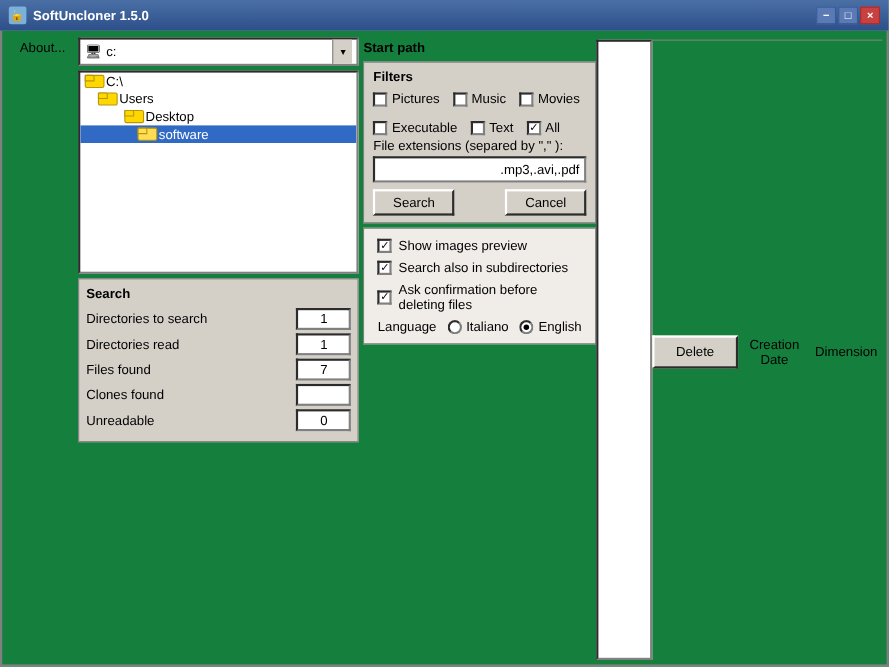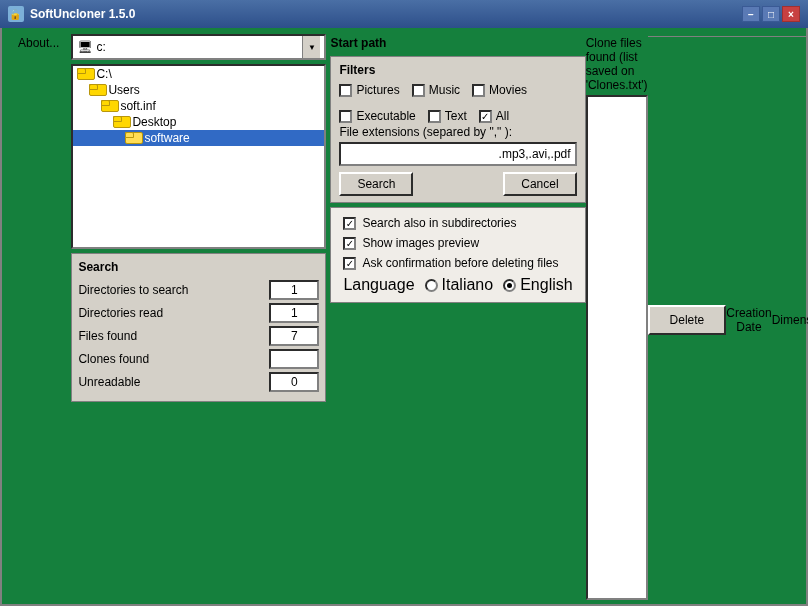--- a/index.html
+++ b/index.html
@@ -294,21 +294,21 @@
       display: flex;
       align-items: center;
       gap: 6px;
       margin-bottom: 6px;
       font-size: 12px;
     }
     .language-row {
       display: flex;
       align-items: flex-end;
       gap: 10px;
-      font-size: 16px;
+      font-size: 12px;
       margin-top: 4px;
     }
     .radio-item {
       display: flex;
       align-items: center;
       gap: 4px;
     }
     .radio {
       width: 13px;
       height: 13px;
@@ -411,24 +411,20 @@
 
       <div class="file-tree" id="file-tree">
           <div class="tree-item indent-0">
             <div class="folder-icon"></div>
             <span class="tree-text">C:\</span>
           </div>
           <div class="tree-item indent-1">
             <div class="folder-icon"></div>
             <span class="tree-text">Users</span>
           </div>
-          <div class="tree-item indent-2">
-            <div class="folder-icon"></div>
-            <span class="tree-text">soft.inf</span>
-          </div>
           <div class="tree-item indent-3">
             <div class="folder-icon"></div>
             <span class="tree-text">Desktop</span>
           </div>
           <div class="tree-item selected indent-4">
             <div class="folder-icon"></div>
             <span class="tree-text">software</span>
           </div>
         </div>
 
@@ -498,25 +494,25 @@
         <div class="filter-buttons">
           <button class="btn">Search</button>
           <button class="btn">Cancel</button>
         </div>
       </div>
 
       <div class="options-panel">
         <div id="option-checkboxes">
             <div class="option-row">
               <div class="checkbox checked"></div>
-              <span>Search also in subdirectories</span>
+              <span>Show images preview</span>
             </div>
             <div class="option-row">
               <div class="checkbox checked"></div>
-              <span>Show images preview</span>
+              <span>Search also in subdirectories</span>
             </div>
             <div class="option-row">
               <div class="checkbox checked"></div>
               <span>Ask confirmation before deleting files</span>
             </div>
           </div>
         <div class="language-row" id="language-row">
             <span>Language</span>
             <div class="radio-item">
               <div class="radio"></div>
@@ -525,21 +521,20 @@
             <div class="radio-item">
               <div class="radio selected"></div>
               <span>English</span>
             </div>
           </div>
       </div>
     </div>
   </div>
 
   <div class="bottom-section">
-    <div class="clone-title">Clone files found (list saved on 'Clones.txt')</div>
     <div class="clone-list"></div>
   </div>
 
   <div class="footer">
     <button class="footer-btn">Delete</button>
     <span class="footer-col">Creation Date</span>
     <span class="footer-col">Dimension</span>
   </div>
 </div>
 

